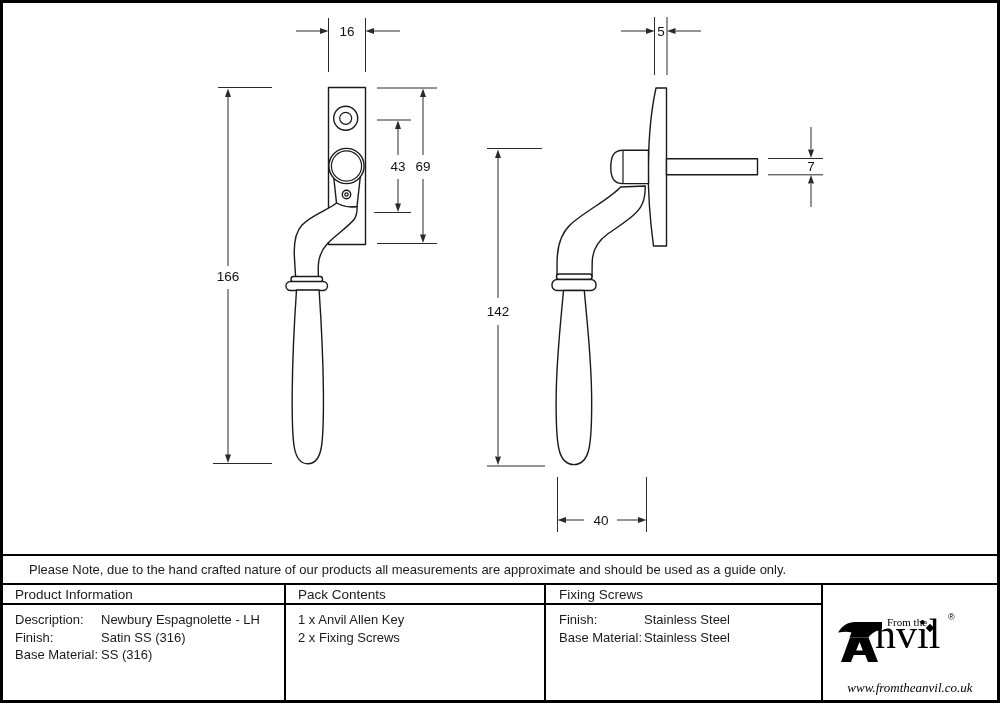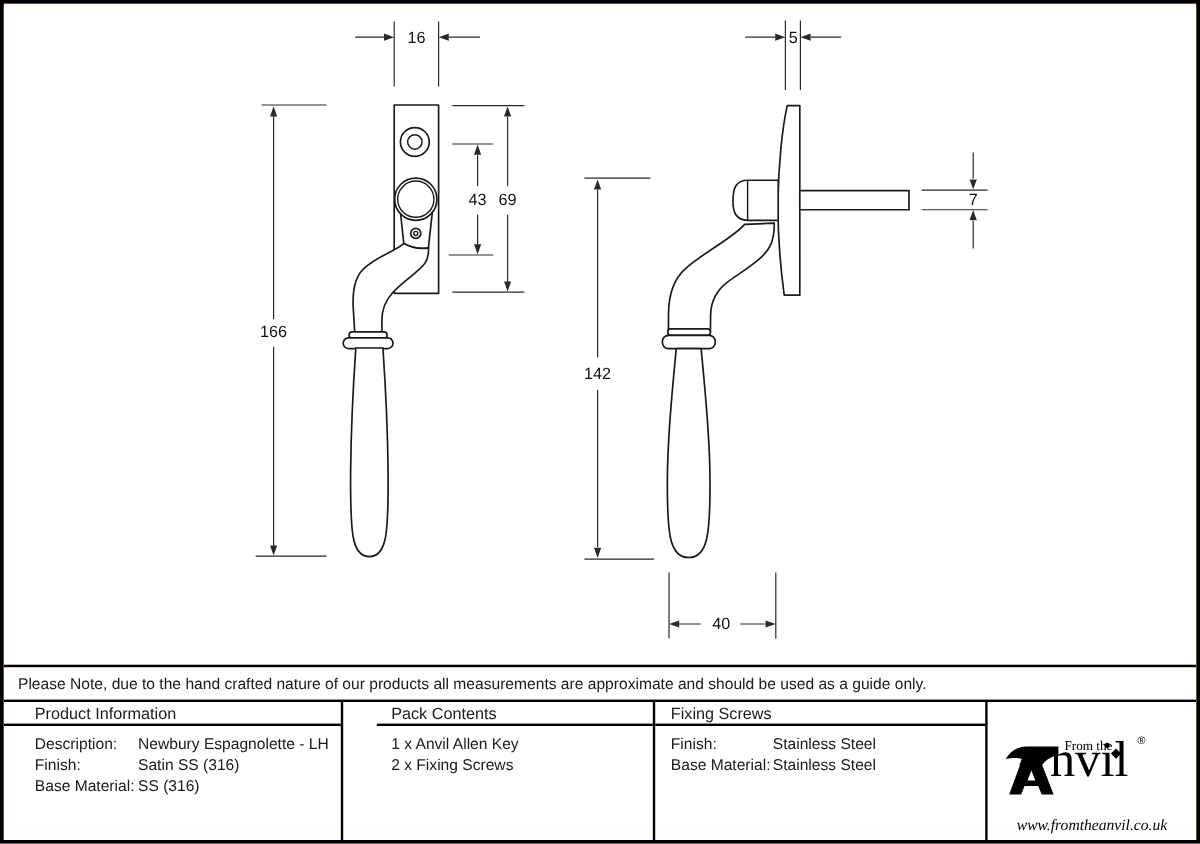--- a/index.html
+++ b/index.html
@@ -6,37 +6,37 @@
   .page{
     position:relative;width:1000px;height:703px;box-sizing:border-box;
     background:#a16207;border:3px solid #000;
     font-family:"Liberation Sans",sans-serif;color:#111;overflow:hidden;
   }
   .drawing-area{width:994px;height:551px;background:#fff;}
   .drawing-area svg{display:block;}
 
   .note-bar{
     box-sizing:border-box;height:31px;border-top:2px solid #000;border-bottom:2px solid #000;
-    display:flex;align-items:center;padding-left:12px;font-size:13px;color:#1a1a1a;background:#fff;
+    display:flex;align-items:center;padding-left:26px;font-size:13px;color:#1a1a1a;background:#fff;
   }
 
   .info-table{display:flex;height:115px;box-sizing:border-box;background:#fff;}
   .col{box-sizing:border-box;border-right:2px solid #000;}
   .col1{width:283px;}
   .col2{width:260px;}
   .col3{width:277px;}
   .col4{flex:1;border-right:none;display:flex;align-items:center;justify-content:center;}
   .thead{
     box-sizing:border-box;height:20px;border-bottom:2px solid #000;
     display:flex;align-items:center;font-size:13.5px;color:#1a1a1a;
   }
   .tbody{padding-top:6px;font-size:13px;color:#1a1a1a;}
   .trow{display:flex;line-height:17.5px;}
-  .col1 .thead,.col1 .tbody{padding-left:26px;}
-  .col2 .thead,.col2 .tbody{padding-left:12px;margin-left:28px;}
+  .col1 .thead,.col1 .tbody{padding-left:12px;}
+  .col2 .thead,.col2 .tbody{padding-left:12px;}
   .col3 .thead,.col3 .tbody{padding-left:13px;}
   .col1 .tlabel{display:inline-block;width:86px;}
   .col3 .tlabel{display:inline-block;width:85px;}
 
   
   .logo-box{position:relative;width:150px;height:64px;}
   .logo-glyph{position:absolute;left:2px;top:10px;}
   .logo-fromthe{position:absolute;left:52px;top:5px;font-family:"Liberation Serif",serif;font-size:11px;color:#000;}
   .logo-nvil{position:absolute;left:40px;top:2px;font-family:Liberation Serif, serif;font-size:42px;line-height:42px;color:#000;}
   .logo-reg{position:absolute;left:113px;top:1px;font-size:9px;color:#000;}

